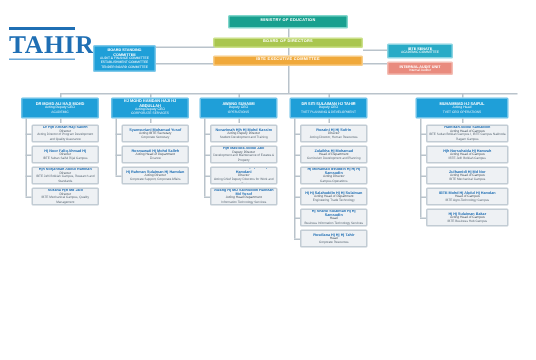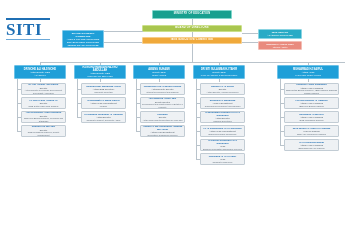--- a/index.html
+++ b/index.html
@@ -79,21 +79,21 @@
   .vln{width:0.5px;}
   .hln{height:0.5px;}
 </style>
 </head>
 <body>
 
 <div id="chart">
 
   <div class="logo">
     <span class="bar"></span>
-    <span>SITI</span>
+    <span>TAHIR</span>
     <span class="bar2"></span>
   </div>
 
   <div class="ln vln" style="left:192px;top:19px;height:6px;"></div>
   <div class="ln vln" style="left:192px;top:31px;height:6px;"></div>
   <div class="ln hln" style="left:103px;top:42px;width:160px;"></div>
   <div class="ln vln" style="left:192px;top:42px;height:20px;"></div>
 
   <div class="node banner b-teal" style="left:152px;top:10px;width:80px;height:9px;">
     <span>MINISTRY OF EDUCATION</span>

